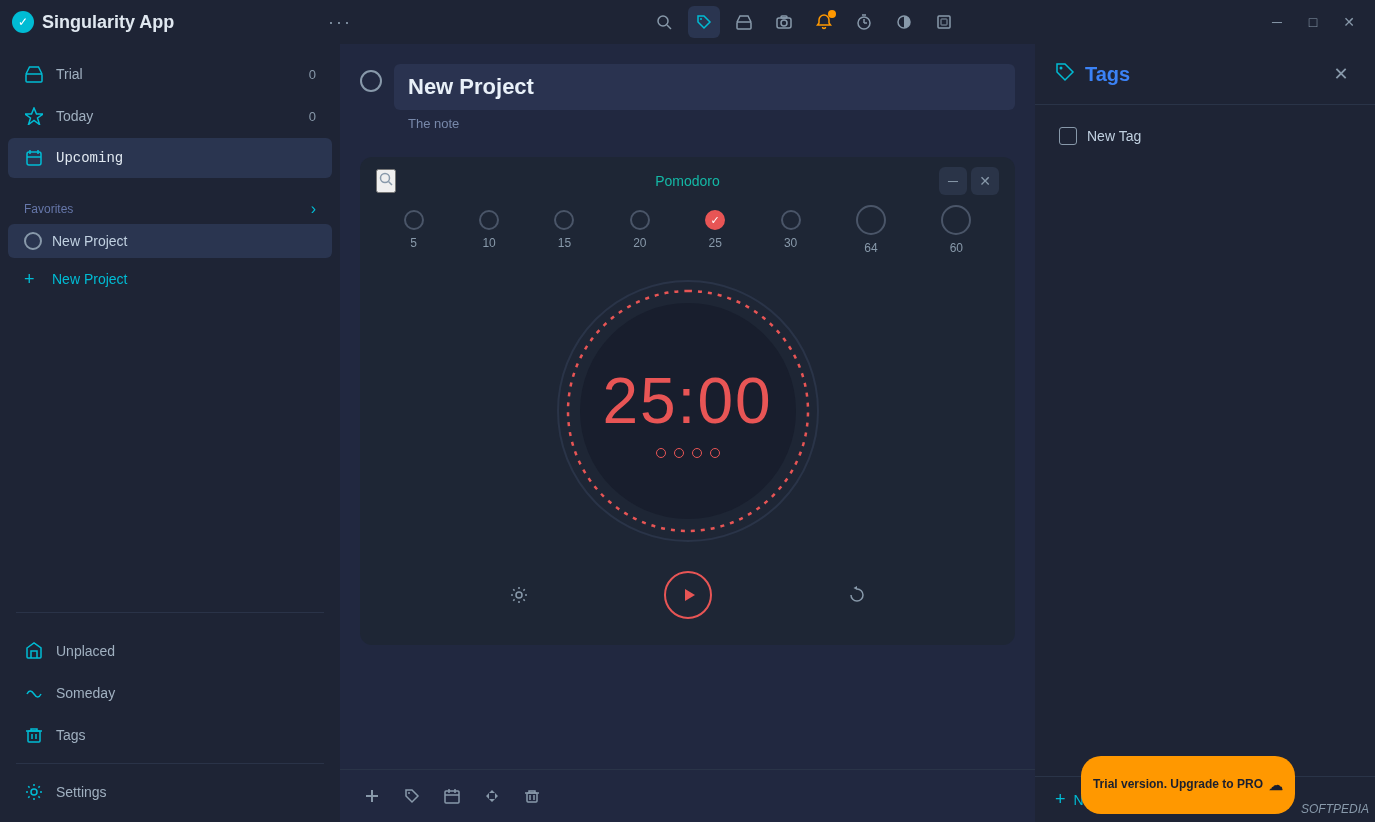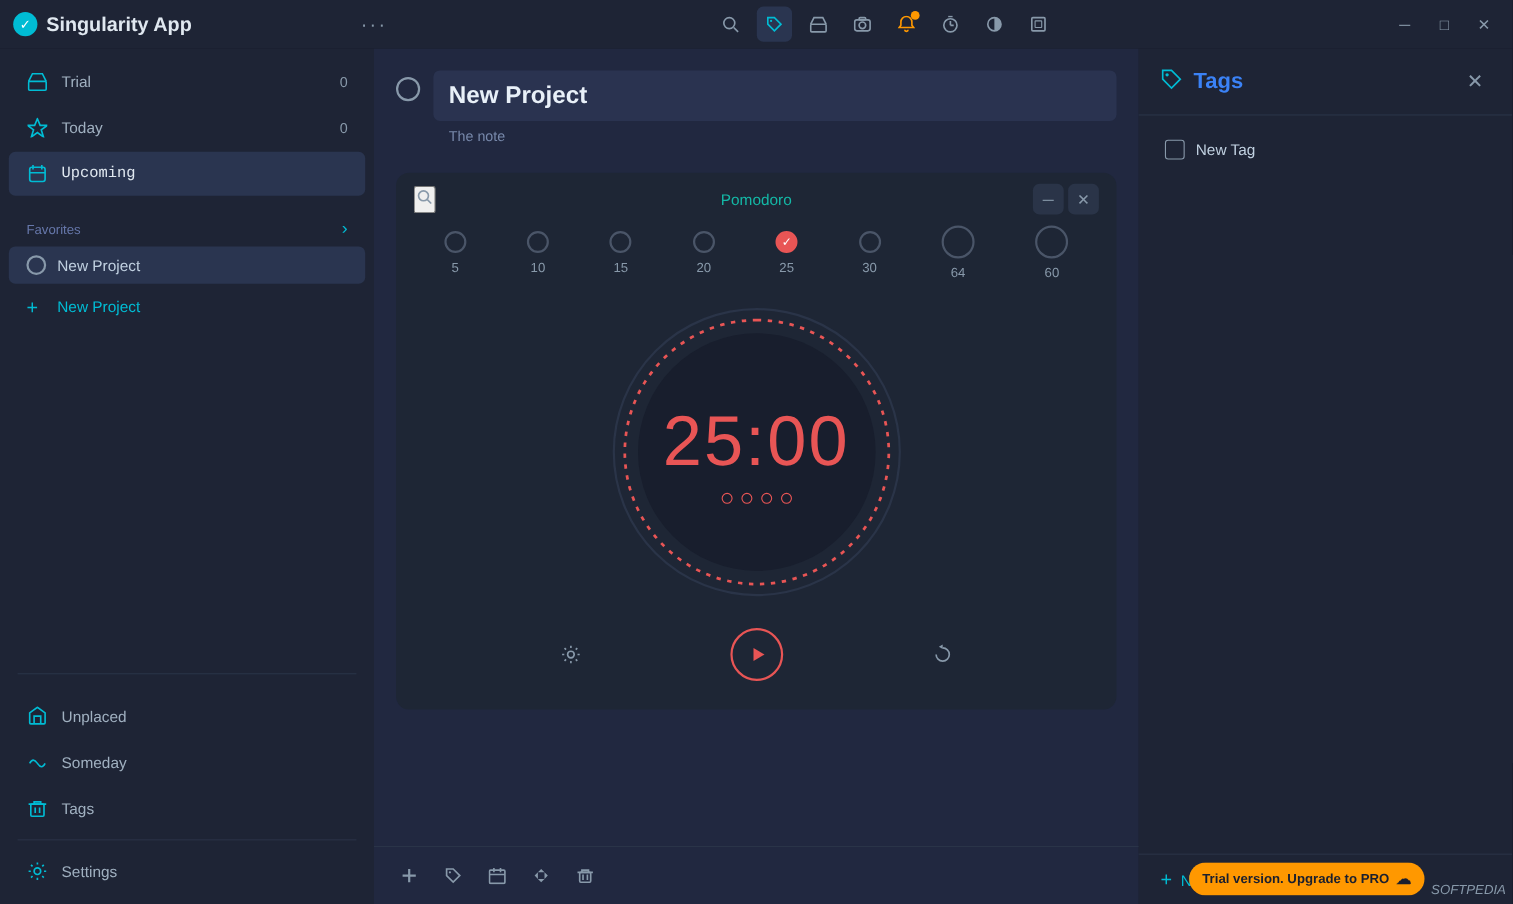--- a/index.html
+++ b/index.html
@@ -522,24 +522,24 @@
       font-style: italic;
     }
     .trial-badge {
       position: fixed;
       bottom: 8px;
       right: 80px;
       background: #ff9800;
       color: #1a1f2e;
       font-size: 12px;
       font-weight: 600;
-      padding: 7px 12px;
+      padding: 21px 12px;
       border-radius: 20px;
       display: flex;
-      align-items: center;
+      align-items: flex-start;
       gap: 6px;
       cursor: pointer;
     }
     .trial-badge .cloud-icon {
       font-size: 14px;
     }
     .orange-dot {
       width: 8px;
       height: 8px;
       background: #ff9800;

